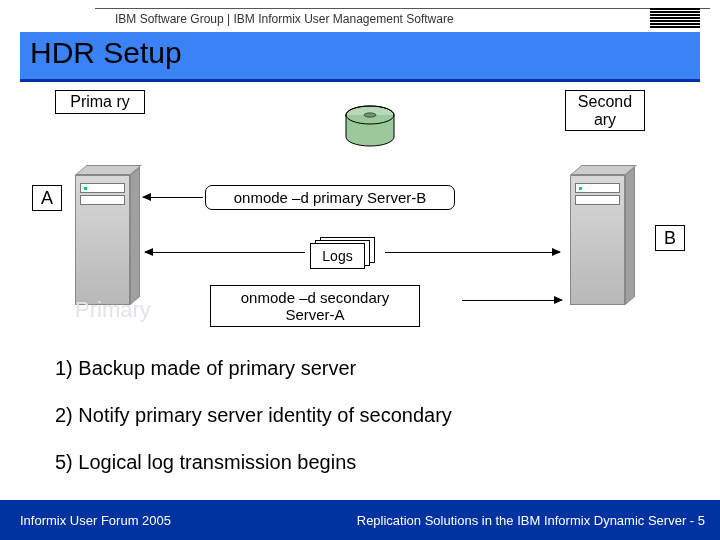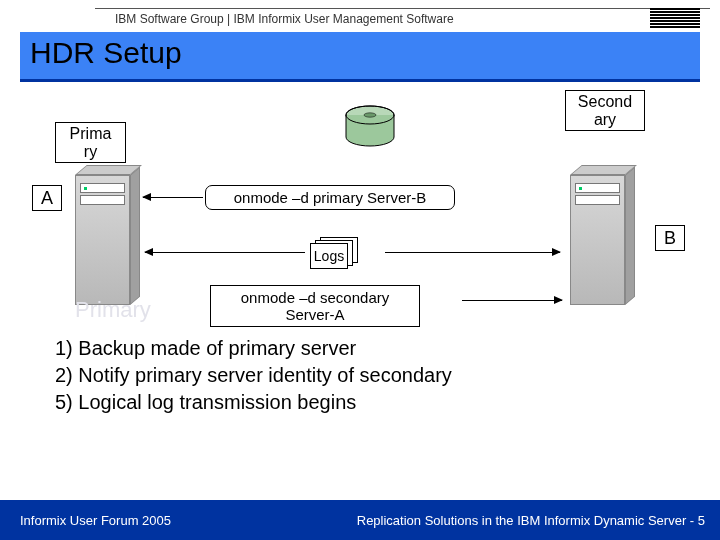--- a/index.html
+++ b/index.html
@@ -8,50 +8,50 @@
   .header-bar { position: absolute; top: 8px; left: 0; right: 0; height: 24px; }
   .header-line-top { position: absolute; top: 0; left: 95px; right: 10px; height: 1px; background: #555; }
   .header-text { position: absolute; top: 4px; left: 115px; font-size: 12px; color: #333; }
   .ibm-logo { position: absolute; top: 0px; right: 20px; width: 50px; height: 20px; }
   .ibm-logo svg { width: 100%; height: 100%; }
   
   .title-block { position: absolute; top: 32px; left: 20px; right: 20px; height: 50px; background: #3b82f6; border-bottom: 3px solid #0033a0; padding: 4px 10px; }
   .title { font-size: 30px; font-weight: normal; }
   
   .label-box { position: absolute; border: 1.5px solid #000; background: #fff; font-size: 16px; text-align: center; padding: 2px 8px; line-height: 1.1; }
-  .primary-label { top: 90px; left: 55px; width: 71px; margin-top: 32px; }
+  .primary-label { top: 90px; left: 55px; width: 90px; }
   .secondary-label { top: 90px; left: 565px; width: 80px; }
   
   .server { position: absolute; width: 90px; height: 170px; }
   .server.left { top: 135px; left: 65px; }
   .server.right { top: 135px; left: 560px; }
   .server-body { position: absolute; bottom: 0; left: 10px; width: 55px; height: 130px; background: linear-gradient(#d8d8d8, #b8b8b8); border: 1px solid #888; }
   .server-top { position: absolute; bottom: 130px; left: 10px; width: 55px; height: 10px; background: #ccc; border: 1px solid #888; transform: skewX(-50deg); transform-origin: bottom; }
   .server-side { position: absolute; bottom: 0; left: 65px; width: 10px; height: 130px; background: #a0a0a0; border: 1px solid #888; transform: skewY(-40deg); transform-origin: left top; }
   .server-slot { position: absolute; left: 15px; width: 45px; height: 10px; background: #fff; border: 1px solid #777; }
   .server-led { position: absolute; width:3px; height:3px; background:#0c6; }
   
   .tag-box { position: absolute; border: 1.5px solid #000; background: #fff; font-size: 18px; text-align: center; width: 30px; height: 26px; line-height: 24px; }
   .tag-a { top: 185px; left: 32px; }
   .tag-b { top: 225px; left: 655px; }
   
   .cmd-box { position: absolute; border: 1.5px solid #000; background: #fff; font-size: 15px; text-align: center; padding: 3px 10px; }
   .cmd1 { top: 185px; left: 205px; width: 250px; border-radius: 7px; }
   .cmd2 { top: 285px; left: 210px; width: 210px; }
   
   .logs-stack { position: absolute; top: 237px; left: 310px; width: 70px; height: 34px; }
-  .logs-stack .s { position: absolute; border: 1px solid #000; background: #fff; width: 38px; height: 26px; }
+  .logs-stack .s { position: absolute; border: 1px solid #000; background: #fff; width: 55px; height: 26px; }
   .logs-stack .s1 { top: 0; left: 10px; }
   .logs-stack .s2 { top: 3px; left: 5px; }
   .logs-stack .s3 { top: 6px; left: 0; text-align: center; font-size: 14px; line-height: 24px; }
   
   .primary-ghost { position: absolute; top: 297px; left: 75px; font-size: 22px; color: #e2e2ea; }
   
   .steps { position: absolute; top: 335px; left: 55px; right: 40px; font-size: 20px; line-height: 1.35; }
-  .steps div { white-space: nowrap; }
+  .steps div { white-space: nowrap; margin-top: 20px; }
   
   .footer { position: absolute; bottom: 0; left: 0; right: 0; height: 40px; background: #0033a0; }
   .footer-left { position: absolute; bottom: 12px; left: 20px; font-size: 13px; color: #fff; }
   .footer-right { position: absolute; bottom: 12px; right: 15px; font-size: 13px; color: #fff; }
   
   .disc { position: absolute; top: 105px; left: 345px; width: 50px; height: 42px; }
   .disc svg { width:100%; height:100%; }
 
   .arrow { position: absolute; height: 1px; background: #000; }
   .arrow::after { content:''; position:absolute; right:-1px; top:-4px; border-left:9px solid #000; border-top:4.5px solid transparent; border-bottom:4.5px solid transparent; }

